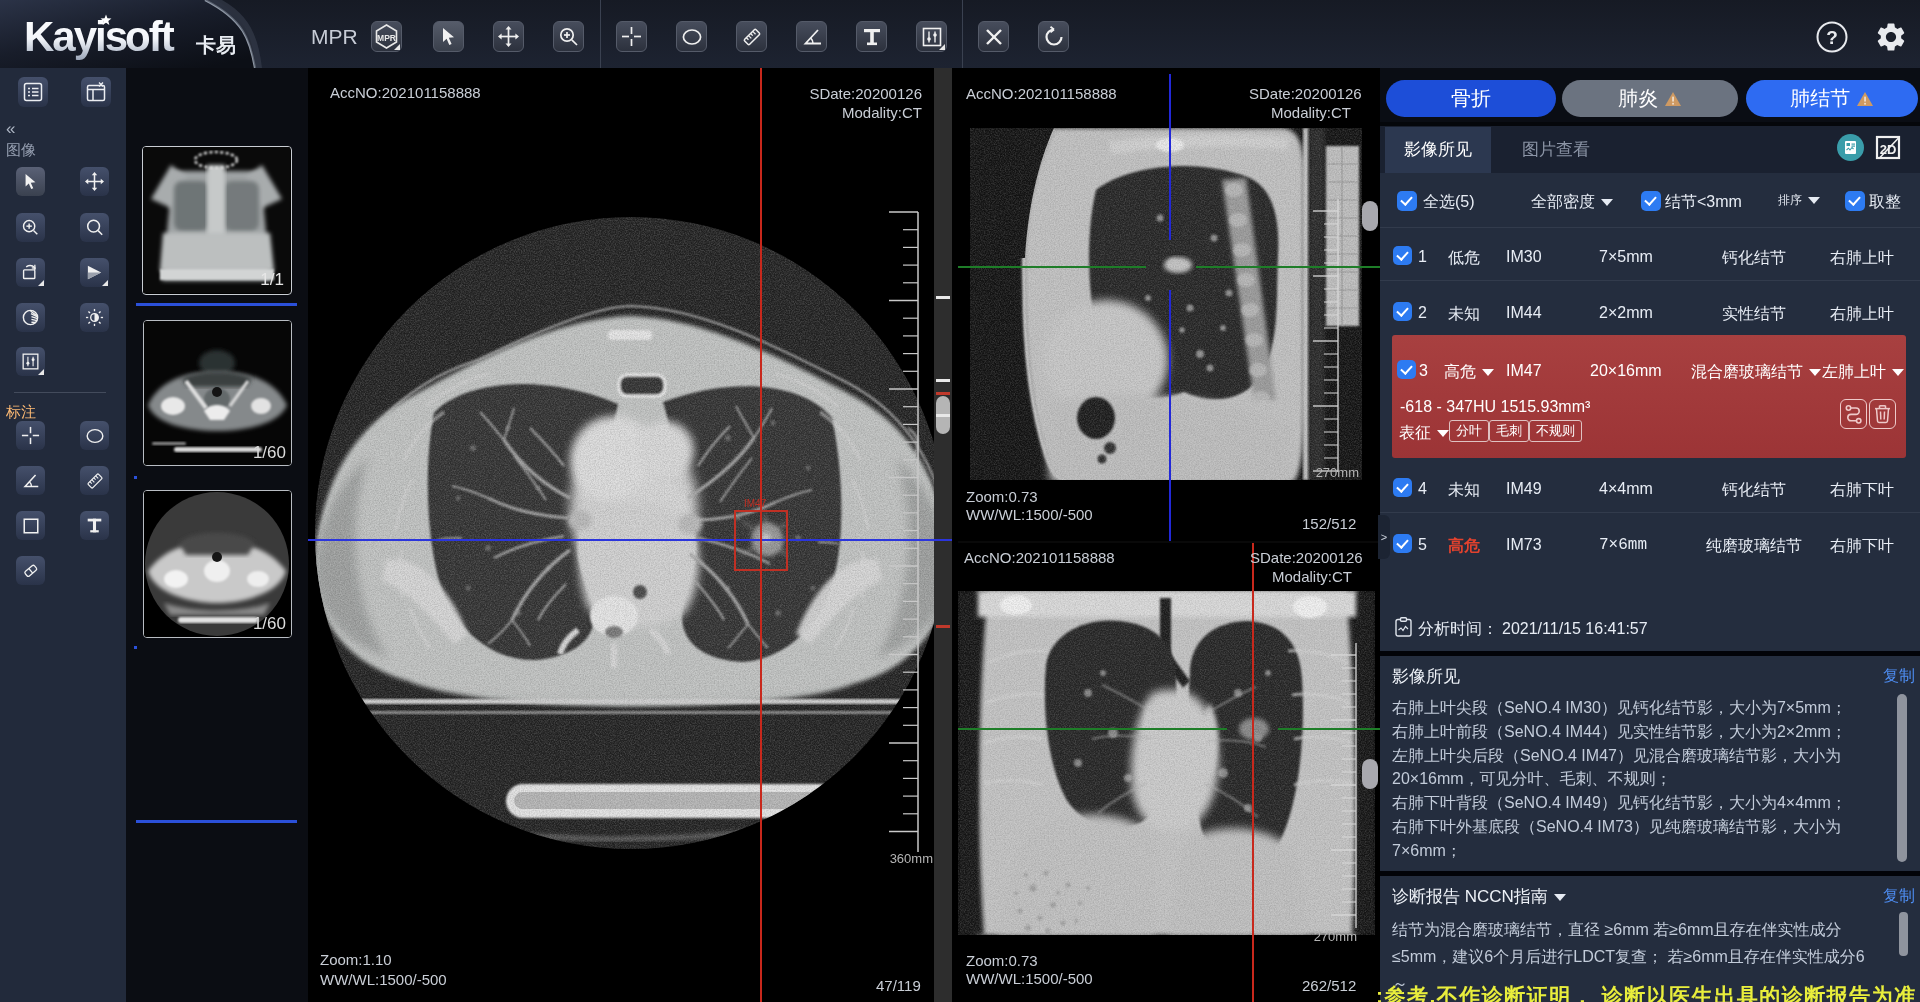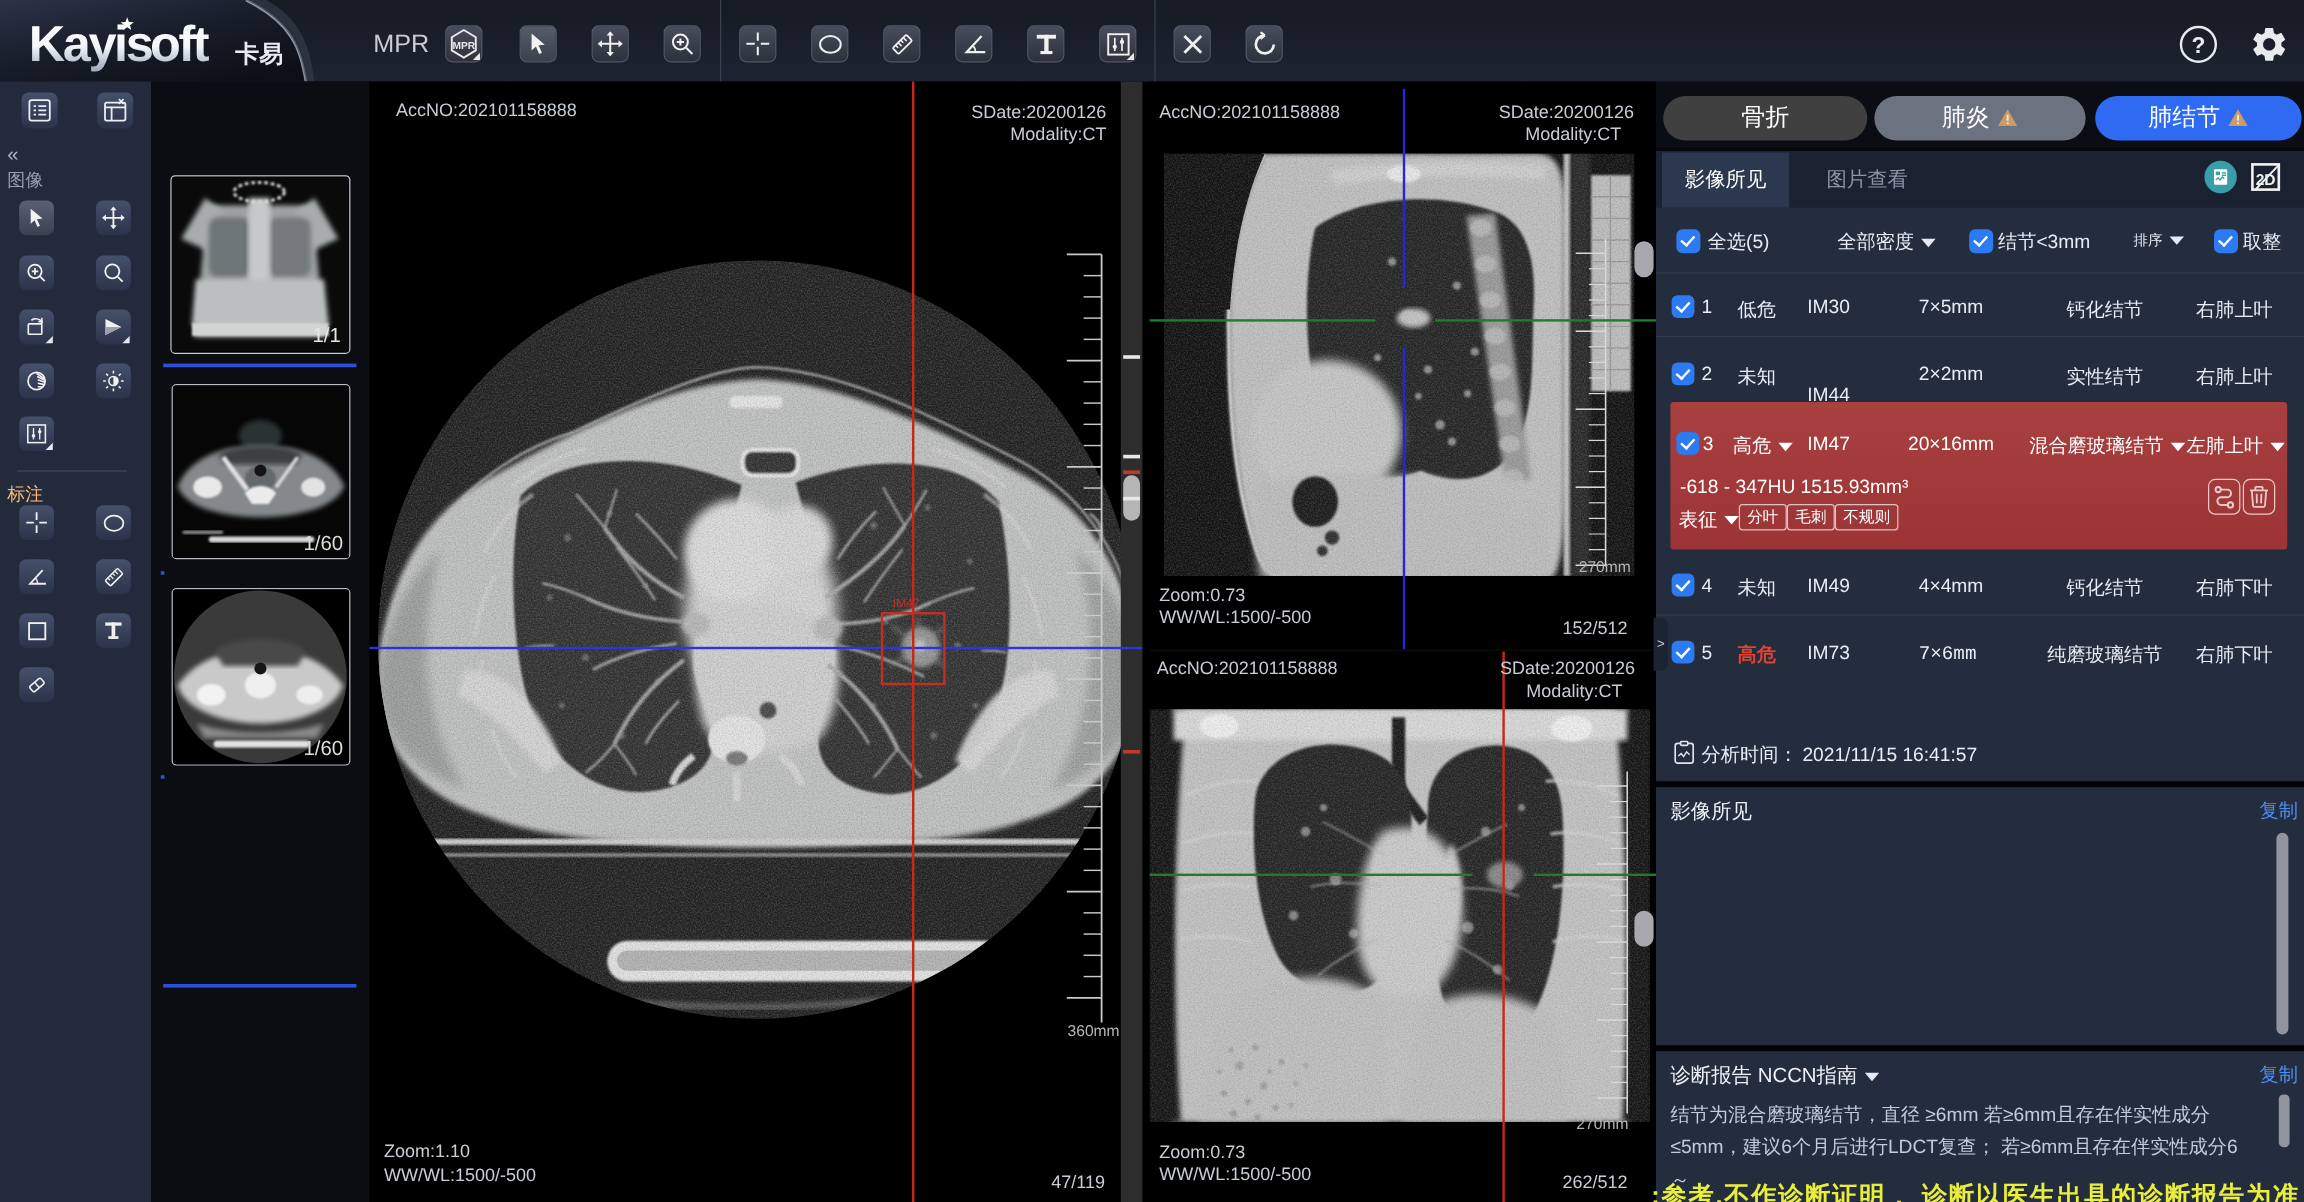--- a/index.html
+++ b/index.html
@@ -818,21 +818,21 @@
 <div class="vtxt" style="left:964px;top:549px;">AccNO:202101158888</div>
 <div class="vtxt" style="left:1250px;top:549px;width:102px;text-align:right;">SDate:20200126</div>
 <div class="vtxt" style="left:1250px;top:568px;width:102px;text-align:right;">Modality:CT</div>
 <div class="vtxt" style="left:966px;top:952px;">Zoom:0.73</div>
 <div class="vtxt" style="left:966px;top:970px;">WW/WL:1500/-500</div>
 <div class="vtxt" style="left:1302px;top:977px;">262/512</div>
 
 <div class="abs" style="left:1380px;top:68px;width:540px;height:934px;background:#242d3e;">
 
   <div class="abs" style="left:0;top:0;width:540px;height:54px;background:#0a0d14;"></div>
-  <div class="abs" style="left:6px;top:12px;width:170px;height:37px;background:#404040;border-radius:19px;color:#fff;font-size:20px;text-align:center;line-height:37px;">骨折</div>
+  <div class="abs" style="left:6px;top:12px;width:170px;height:37px;background:#1d4ed8;border-radius:19px;color:#fff;font-size:20px;text-align:center;line-height:37px;">骨折</div>
   <div class="abs" style="left:182px;top:12px;width:176px;height:37px;background:#6b7380;border-radius:19px;color:#fff;font-size:20px;text-align:center;line-height:37px;">肺炎 <svg width="18" height="16" viewBox="0 0 19 17" style="vertical-align:-2px;">
           <path d="M9.5 1 L18 16 H1 Z" fill="#cf9a62"></path>
           <rect x="8.7" y="6" width="1.7" height="5.2" fill="#f4e6d8"></rect>
           <rect x="8.7" y="12.6" width="1.7" height="1.8" fill="#f4e6d8"></rect>
         </svg></div>
   <div class="abs" style="left:366px;top:12px;width:172px;height:37px;background:#2e6bf2;border-radius:19px;color:#fff;font-size:20px;text-align:center;line-height:37px;">肺结节 <svg width="18" height="16" viewBox="0 0 19 17" style="vertical-align:-2px;">
           <path d="M9.5 1 L18 16 H1 Z" fill="#cf9a62"></path>
           <rect x="8.7" y="6" width="1.7" height="5.2" fill="#f4e6d8"></rect>
           <rect x="8.7" y="12.6" width="1.7" height="1.8" fill="#f4e6d8"></rect>
         </svg></div>
@@ -874,21 +874,21 @@
   <div class="abs" style="left:68px;top:180px;color:#e8edf5;font-size:16px;">低危</div>
   <div class="abs" style="left:126px;top:180px;color:#e8edf5;font-size:16px;">IM30</div>
   <div class="abs" style="left:219px;top:180px;color:#e8edf5;font-size:16px;">7×5mm</div>
   <div class="abs" style="left:342px;top:180px;color:#e8edf5;font-size:16px;">钙化结节</div>
   <div class="abs" style="left:450px;top:180px;color:#e8edf5;font-size:16px;">右肺上叶</div>
   <div class="abs" style="left:0px;top:212px;width:540px;height:1px;background:#323b4c;"></div>
 
   <div class="chk" style="left:13px;top:234px;width:19px;height:19px;line-height:19px;"></div>
   <div class="abs" style="left:38px;top:236px;color:#e8edf5;font-size:16px;">2</div>
   <div class="abs" style="left:68px;top:236px;color:#e8edf5;font-size:16px;">未知</div>
-  <div class="abs" style="left:126px;top:236px;color:#e8edf5;font-size:16px;margin-top:17px;">IM44</div>
+  <div class="abs" style="left:126px;top:236px;color:#e8edf5;font-size:16px;">IM44</div>
   <div class="abs" style="left:219px;top:236px;color:#e8edf5;font-size:16px;">2×2mm</div>
   <div class="abs" style="left:342px;top:236px;color:#e8edf5;font-size:16px;">实性结节</div>
   <div class="abs" style="left:450px;top:236px;color:#e8edf5;font-size:16px;">右肺上叶</div>
 
   <div class="abs" style="left:12px;top:267px;width:514px;height:123px;background:linear-gradient(#a84040,#9c3436);border-radius:3px;">
     <div class="chk" style="left:5px;top:25px;width:19px;height:19px;line-height:19px;"></div>
     <div class="abs" style="left:27px;top:27px;color:#fff;font-size:16px;">3</div>
     <div class="abs" style="left:52px;top:27px;color:#fff;font-size:16px;">高危<span class="caret" style="border-top-color:#fff;"></span></div>
     <div class="abs" style="left:114px;top:27px;color:#fff;font-size:16px;">IM47</div>
     <div class="abs" style="left:198px;top:27px;color:#fff;font-size:16px;">20×16mm</div>
@@ -941,20 +941,21 @@
           <rect x="1" y="2.5" width="15" height="16.5" rx="2"></rect>
           <rect x="5.5" y="0.8" width="6" height="3.4" rx="1" fill="#242d3e"></rect>
           <path d="M3.5 13 l2.5 -2 l2 2.5 l2.5 -4 l2.5 2.5" stroke-width="1.2"></path>
         </svg>
   </div>
   <div class="abs" style="left:38px;top:551px;color:#e8edf5;font-size:16px;">分析时间：<span style="margin-left:4px;">2021/11/15 16:41:57</span></div>
   <div class="abs" style="left:0px;top:583px;width:540px;height:5px;background:#020308;"></div>
 
   <div class="abs" style="left:12px;top:597px;color:#eef2f8;font-size:17px;">影像所见</div>
   <div class="abs" style="left:503px;top:598px;color:#4e8df2;font-size:16px;">复制</div>
+  <div class="abs" style="left:12px;top:628px;width:470px;color:#c3ccda;font-size:16px;line-height:23.8px;">右肺上叶尖段（SeNO.4 IM30）见钙化结节影，大小为7×5mm；<br>右肺上叶前段（SeNO.4 IM44）见实性结节影，大小为2×2mm；<br>左肺上叶尖后段（SeNO.4 IM47）见混合磨玻璃结节影，大小为<br>20×16mm，可见分叶、毛刺、不规则；<br>右肺下叶背段（SeNO.4 IM49）见钙化结节影，大小为4×4mm；<br>右肺下叶外基底段（SeNO.4 IM73）见纯磨玻璃结节影，大小为<br>7×6mm；</div>
   <div class="abs" style="left:517px;top:626px;width:10px;height:168px;background:#8f949e;border-radius:5px;"></div>
   <div class="abs" style="left:0px;top:803px;width:540px;height:5px;background:#020308;"></div>
 
   <div class="abs" style="left:12px;top:817px;color:#eef2f8;font-size:17px;">诊断报告 NCCN指南<span class="caret"></span></div>
   <div class="abs" style="left:503px;top:818px;color:#4e8df2;font-size:16px;">复制</div>
   <div class="abs" style="left:12px;top:848px;width:478px;color:#c3ccda;font-size:16px;line-height:27px;">结节为混合磨玻璃结节，直径 ≥6mm 若≥6mm且存在伴实性成分<br>≤5mm，建议6个月后进行LDCT复查； 若≥6mm且存在伴实性成分6～<br>7mm，建议3个月后行LDCT或者虑PET／CT复查；复查后若轻度怀疑肺</div>
   <div class="abs" style="left:519px;top:844px;width:9px;height:44px;background:#8f949e;border-radius:4px;"></div>
 
   <div class="abs" style="left:-4px;top:914px;width:548px;color:#e9ee3c;font-size:21px;font-weight:bold;letter-spacing:1.5px;white-space:nowrap;overflow:hidden;">:参考,不作诊断证明， 诊断以医生出具的诊断报告为准！</div>
 </div>

